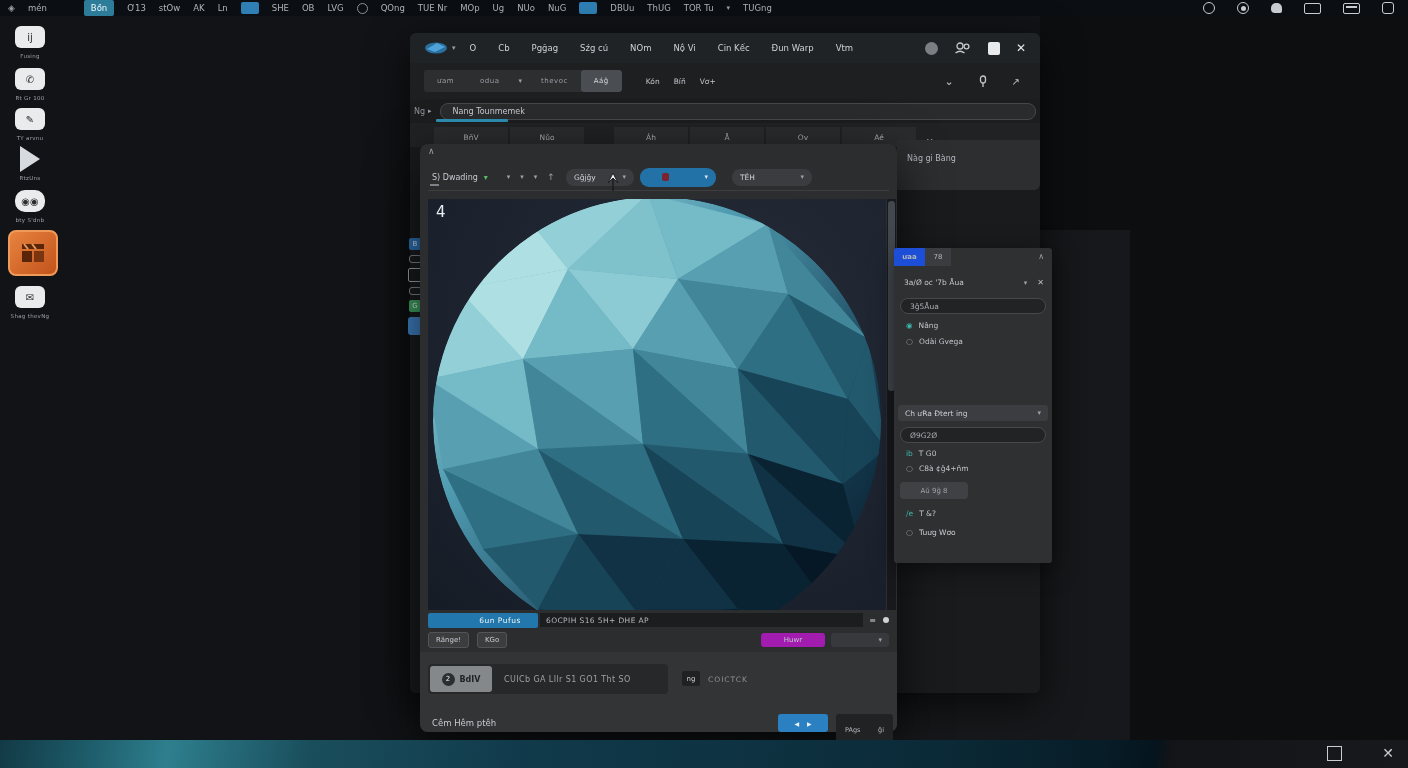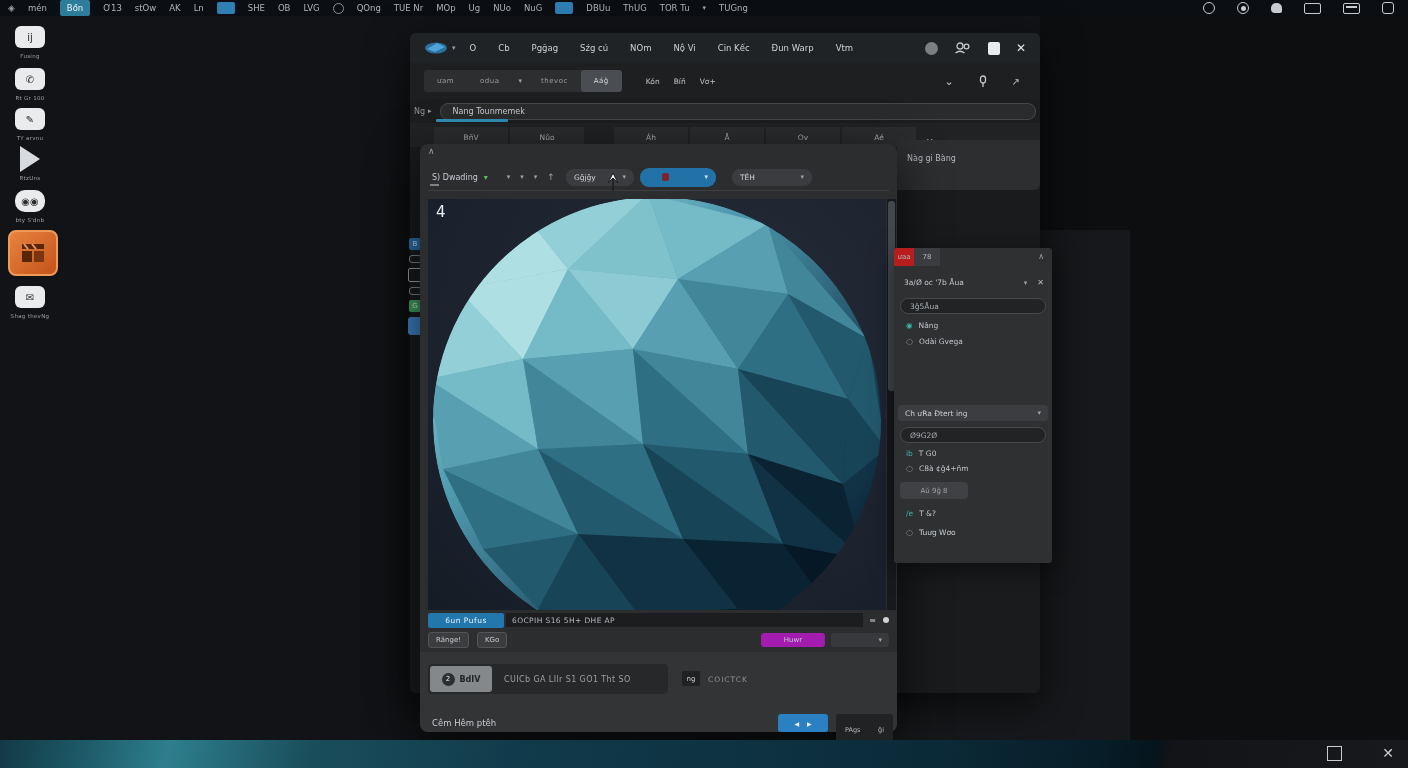--- a/index.html
+++ b/index.html
@@ -4,21 +4,21 @@
 <style>
   html,body{margin:0;padding:0;background:#000;}
   #screen{position:relative;width:1408px;height:768px;overflow:hidden;
     background:#111316;font-family:"DejaVu Sans",sans-serif;color:#c3c8cd;}
   .abs{position:absolute;}
   
   #topbar{left:0;top:0;width:1408px;height:16px;background:#0b0e13;display:flex;align-items:center;
     font-size:8.5px;color:#aeb4bb;}
   #topbar .grp{display:flex;align-items:center;gap:13px;}
   .tb-item{white-space:nowrap;line-height:16px;}
-  .tb-item.active{background:#2d7d9a;color:#eaf6fa;padding:0 7px;border-radius:2px;}
+  .tb-item.active{background:#2d7d9a;color:#eaf6fa;padding:0 7px;border-radius:2px;margin-left:24px;}
   .tb-tile{width:18px;height:12px;background:#2f7fb5;border-radius:2px;}
   .tb-circ{width:9px;height:9px;border:1px solid #8b9198;border-radius:50%;}
   #tray{display:flex;align-items:center;gap:22px;margin-left:auto;margin-right:14px;}
   .tray-circ{width:10px;height:10px;border:1.5px solid #c7ccd1;border-radius:50%;}
   .tray-dot{width:10px;height:10px;border:1.5px solid #c7ccd1;border-radius:50%;position:relative;}
   .tray-dot:after{content:"";position:absolute;left:2.5px;top:2.5px;width:5px;height:5px;background:#c7ccd1;border-radius:50%;}
   .tray-blob{width:11px;height:10px;background:#c7ccd1;border-radius:5px 5px 2px 4px;}
   .tray-rect{width:15px;height:9px;border:1.5px solid #c7ccd1;border-radius:2px;}
   .tray-rect.inner{position:relative;}
   .tray-rect.inner:after{content:"";position:absolute;left:2px;top:2px;right:2px;height:2px;background:#c7ccd1;}
@@ -68,21 +68,21 @@
   .drop-btn{height:17px;background:#3a3c3f;border-radius:8px;display:flex;align-items:center;justify-content:space-between;
     padding:0 8px;font-size:7.5px;color:#d0d4d8;}
   #dlg-divider{position:absolute;left:8px;top:46px;right:8px;height:1px;background:#3c3e40;}
   #viewport{position:absolute;left:8px;top:55px;width:458px;height:411px;overflow:hidden;
     background:radial-gradient(ellipse at 65% 30%,#242b37 0%,#1d2430 55%,#161c26 100%);}
   #vp-label{position:absolute;left:8px;top:4px;font-size:15px;color:#e8edf2;}
   #vp-scrollbar{position:absolute;left:467px;top:55px;width:9px;height:411px;background:#17191d;}
   #vp-thumb{position:absolute;left:1px;top:2px;width:7px;height:190px;background:#42484f;border-radius:3px;}
   #status-row{position:absolute;left:8px;top:468px;right:8px;height:16px;display:flex;align-items:center;}
   #run-btn{width:76px;height:15px;background:#2277ad;border-radius:2px;color:#eef4f8;font-size:7.5px;
-    display:flex;align-items:center;justify-content:center;letter-spacing:.5px;}
+    display:flex;align-items:center;justify-content:center;letter-spacing:.5px;padding-left:34px;}
   #path-field{flex:1;height:14px;background:#1b1d1f;margin-left:2px;display:flex;align-items:center;
     padding-left:6px;font-size:7.5px;color:#b4b9be;letter-spacing:.4px;}
   #actions-row{position:absolute;left:8px;top:488px;right:8px;height:16px;display:flex;align-items:center;}
   .small-btn{height:14px;background:#3b3d3f;border:1px solid #515458;border-radius:3px;
     font-size:7px;color:#c6cbd0;display:flex;align-items:center;justify-content:center;padding:0 7px;}
   #dlg-lower{position:absolute;left:0;top:508px;right:0;height:80px;background:#323436;border-radius:0 0 8px 8px;}
   #cmd-pill{position:absolute;left:8px;top:12px;width:240px;height:30px;background:#27282a;border-radius:4px;
     display:flex;align-items:center;}
   #cmd-chip{width:62px;height:26px;margin-left:2px;background:#85888b;border-radius:3px;display:flex;align-items:center;
     justify-content:center;gap:5px;font-size:8px;font-weight:bold;color:#212325;}
@@ -423,21 +423,21 @@
       </div>
       <div id="page-btn">
         <span>PAgs</span>
         <span>ĝi</span>
       </div>
     </div>
   </div>
 
   <div id="right-panel" class="abs">
     <div style="display:flex;">
-      <div class="rp-tab" style="width:20px;background:#b91c1c;border-radius:3px 0 0 0;">ưaa</div>
+      <div class="rp-tab" style="width:31px;background:#1d4ed8;border-radius:3px 0 0 0;font-weight:bold;">ưaa</div>
       <div class="rp-tab" style="width:26px;background:#3a3c3f;">78</div>
       <span style="margin-left:auto;margin-right:8px;font-size:8px;color:#9aa0a6;line-height:18px;">∧</span>
     </div>
 
     <div style="position:absolute;left:10px;top:30px;right:8px;display:flex;align-items:center;">
       <span style="font-size:7.5px;color:#c3c8cd;">3a/Ø oc '7b Åua</span>
       <span class="chev" style="margin-left:auto;margin-right:10px;">▾</span>
       <span style="font-size:8px;color:#b9bec3;">✕</span>
     </div>
     <div class="rp-input" style="top:50px;">

